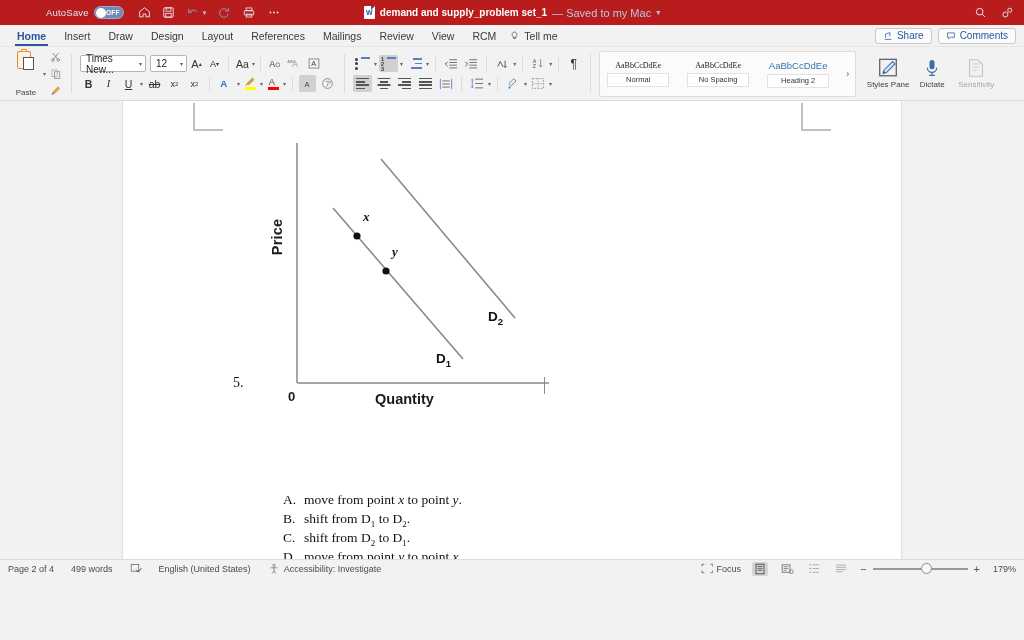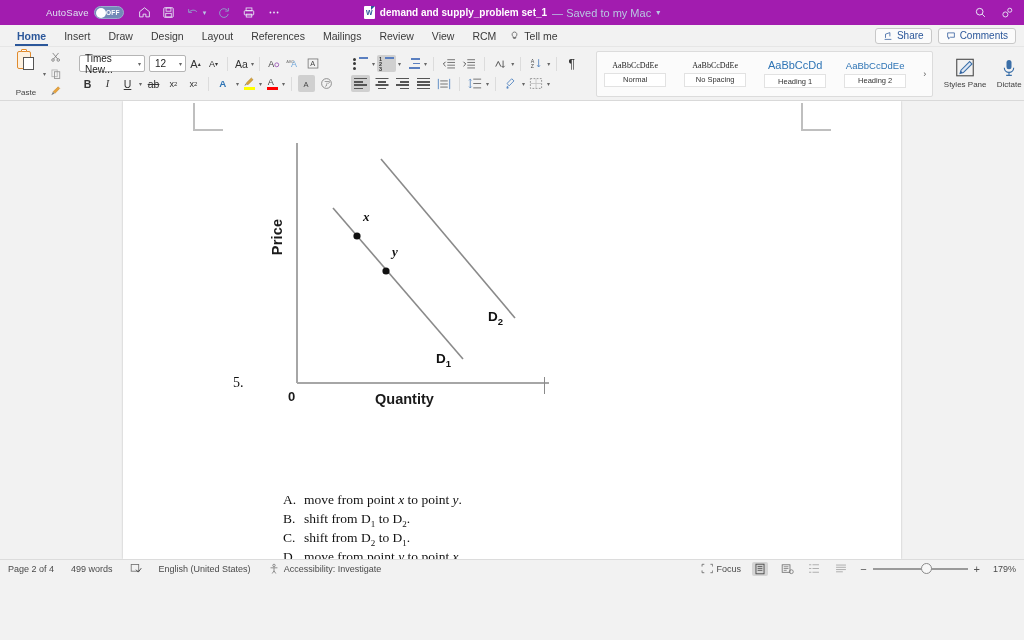--- a/index.html
+++ b/index.html
@@ -8,21 +8,21 @@
     width: 1024px; height: 640px;
     font-family: "Liberation Sans", sans-serif;
     background: #f2f2f2;
     overflow: hidden;
     -webkit-font-smoothing: antialiased;
   }
 
   
   .titlebar {
     height: 25px;
-    background: #a21caf;
+    background: #b91c1c;
     display: flex;
     align-items: center;
     padding: 0 8px;
     position: relative;
   }
   .autosave-wrap {
     display: flex; align-items: center; gap: 5px;
     margin-left: 38px;
   }
   .autosave-label {
@@ -659,24 +659,20 @@
     <div class="gallery">
       <div class="style-card">
         <span class="style-prev">AaBbCcDdEe</span>
         <span class="style-name">Normal</span>
       </div>
       <div class="style-card">
         <span class="style-prev">AaBbCcDdEe</span>
         <span class="style-name">No Spacing</span>
       </div>
       <div class="style-card">
-        <span class="style-prev h1">AaBbCcDd</span>
-        <span class="style-name">Heading 1</span>
-      </div>
-      <div class="style-card">
         <span class="style-prev h2">AaBbCcDdEe</span>
         <span class="style-name">Heading 2</span>
       </div>
       <span class="gal-more">›</span>
     </div>
   </div>
 
   <div class="grp">
     <div class="big-btn">
       <svg width="22" height="22" viewBox="0 0 24 24">

